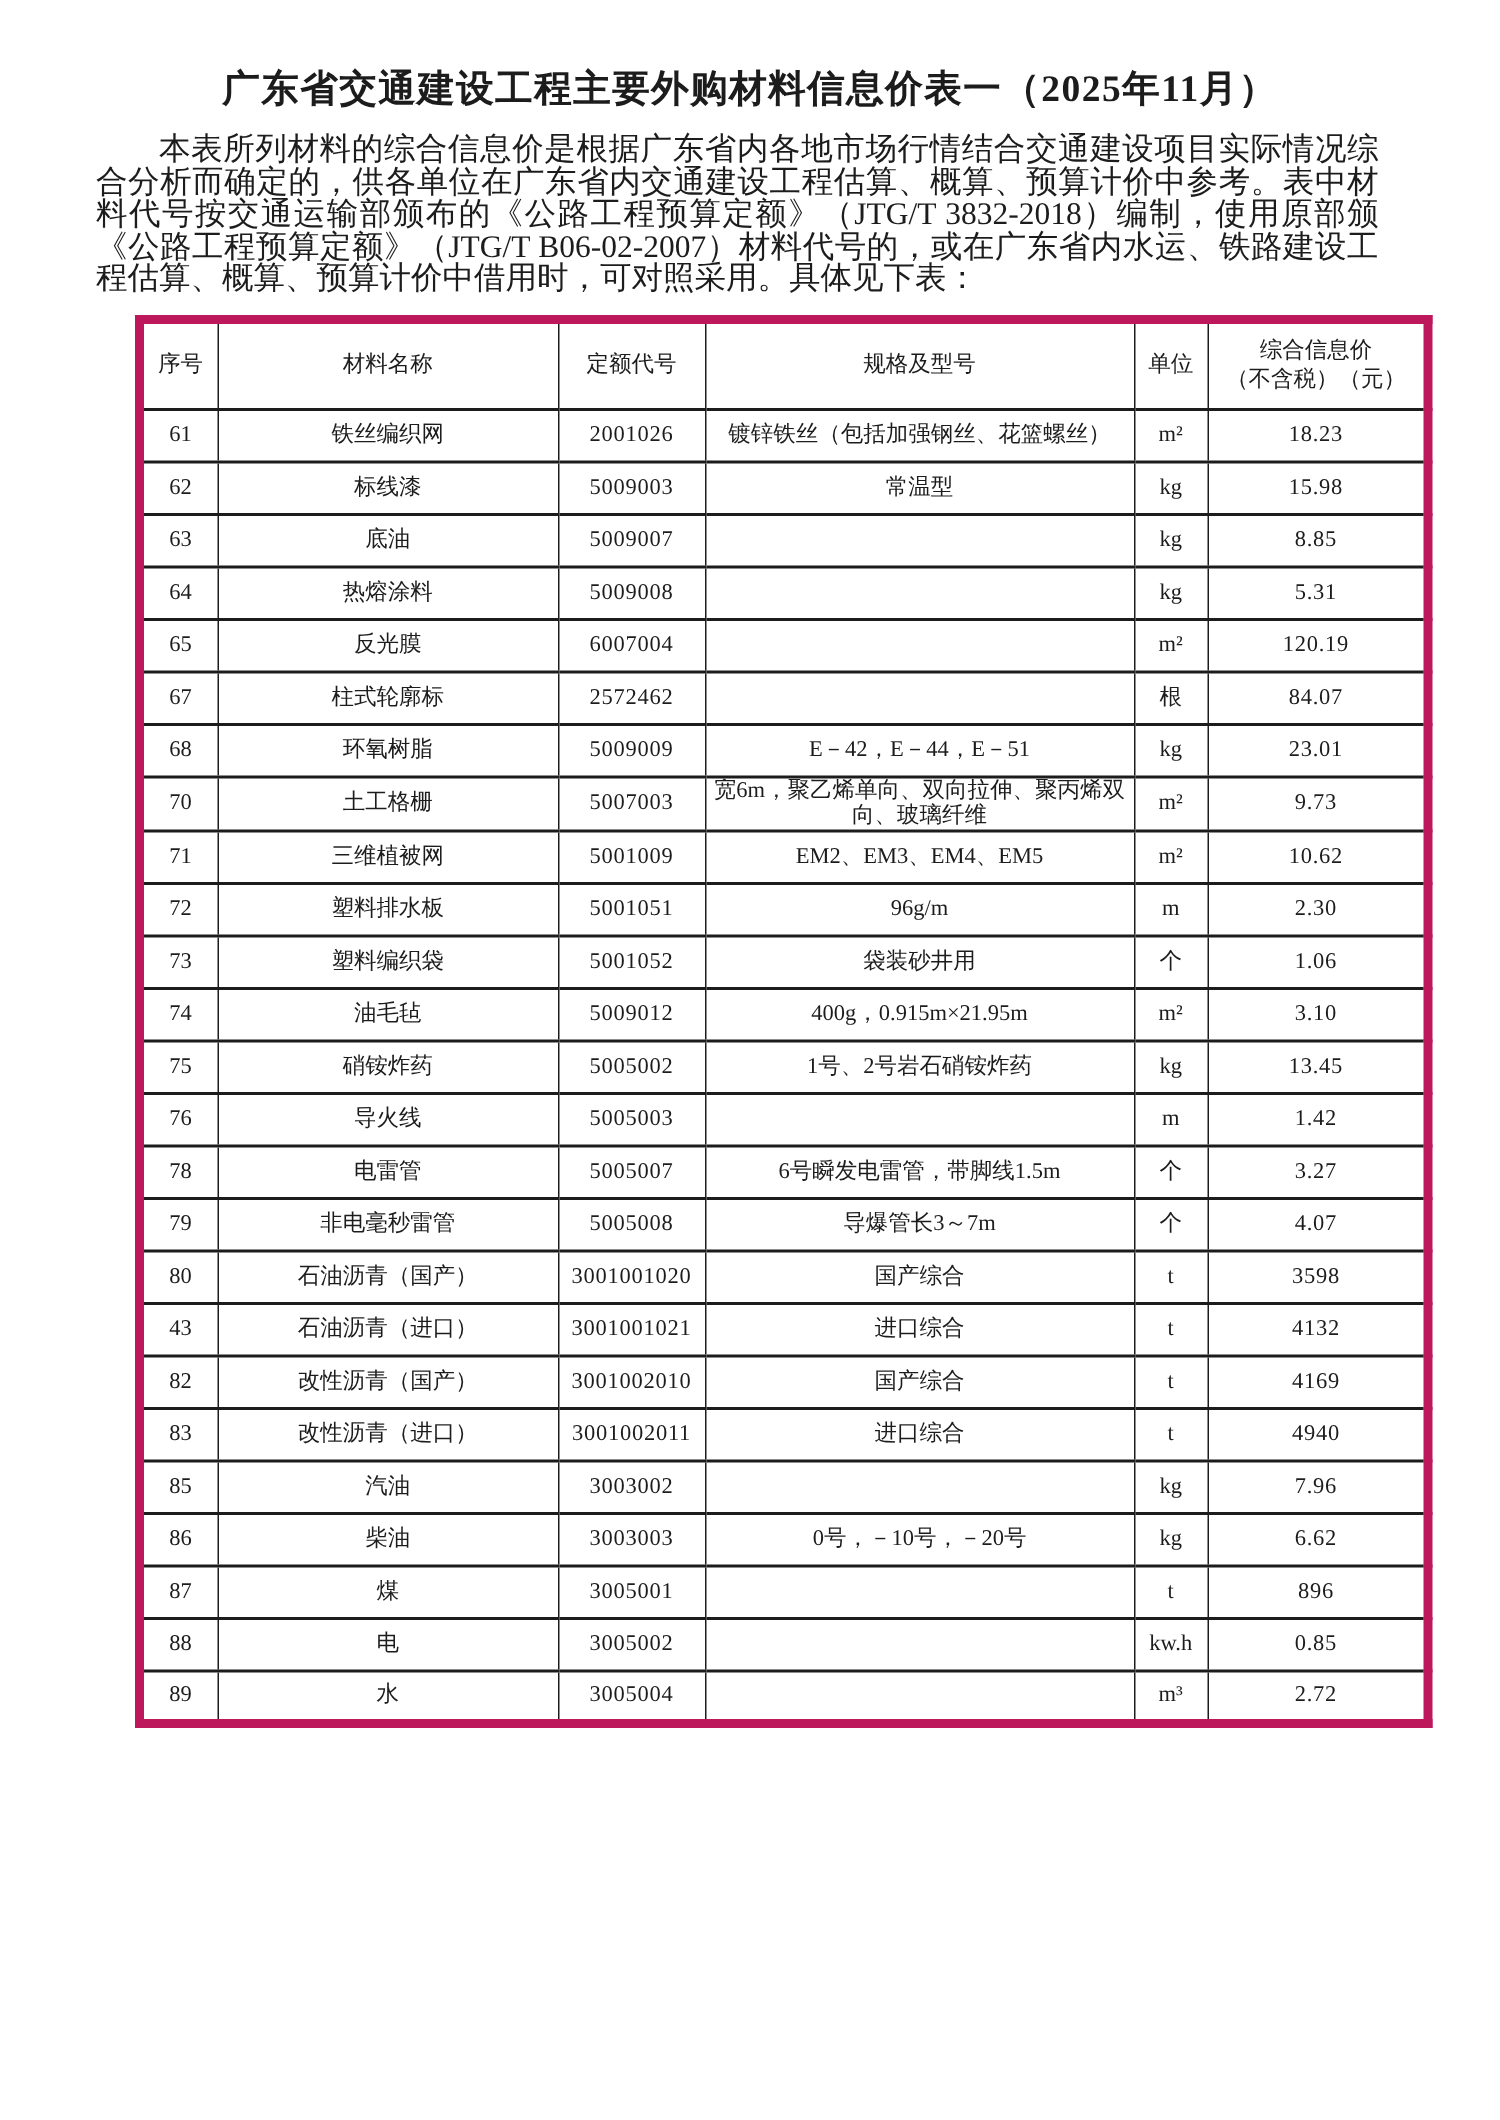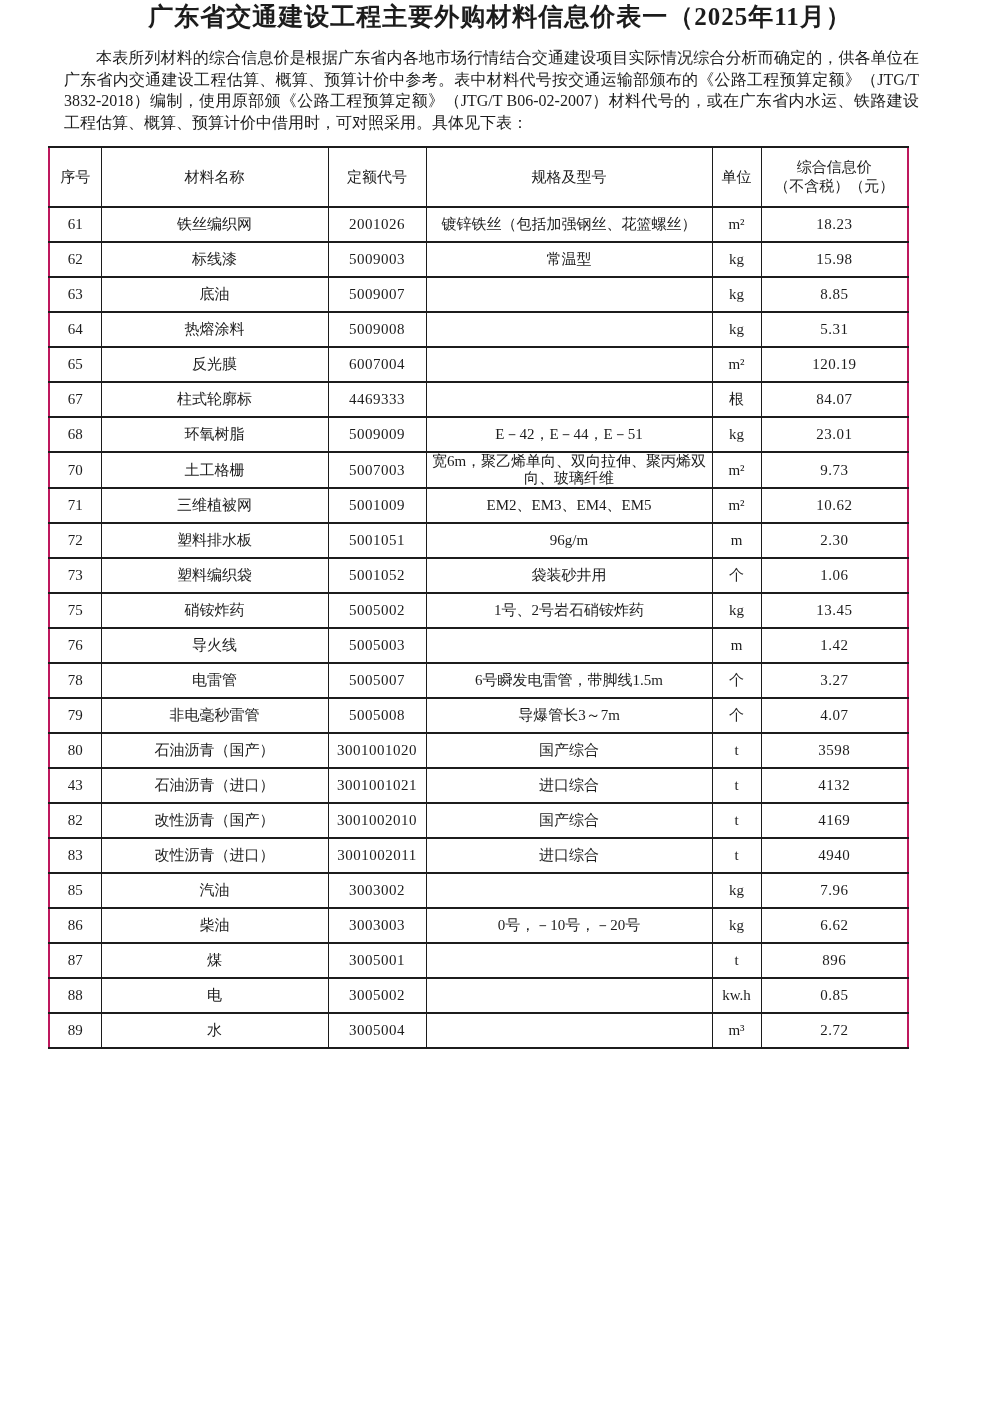--- a/index.html
+++ b/index.html
@@ -11,41 +11,42 @@
     width: 1000px;
     height: 1413px;
     font-family: "Liberation Serif", "DejaVu Serif", serif;
     color: #1c1c1c;
     position: relative;
   }
   .page {
     width: 1000px;
     height: 1091px;
     box-sizing: border-box;
+    padding-top: 42px;
   }
   .doc-title {
     text-align: center;
     font-size: 25px;
     font-weight: bold;
     margin: 0 0 14px 0;
     letter-spacing: 1px;
   }
   .intro {
     margin: 0 81px 13px 64px;
-    font-size: 16px;
+    font-size: 21px;
     line-height: 21.5px;
     text-align: justify;
     text-indent: 2em;
   }
   table.materials {
     border-collapse: collapse;
     table-layout: fixed;
-    margin-left: 48px;
+    margin-left: 90px;
     width: 859px;
-    border: 2px solid #be185d;
+    border: 6px solid #be185d;
   }
   .materials th,
   .materials td {
     border-left: 1px solid #1c1c1c;
     border-right: 1px solid #1c1c1c;
     border-top: 2px solid #1c1c1c;
     border-bottom: 2px solid #1c1c1c;
     text-align: center;
     vertical-align: middle;
     padding: 0 4px;
@@ -134,21 +135,21 @@
     <td class="c-no">65</td>
     <td class="c-name">反光膜</td>
     <td class="c-code">6007004</td>
     <td class="c-spec"></td>
     <td class="c-unit">m²</td>
     <td class="c-price">120.19</td>
   </tr>
         <tr>
     <td class="c-no">67</td>
     <td class="c-name">柱式轮廓标</td>
-    <td class="c-code">4469333</td>
+    <td class="c-code">2572462</td>
     <td class="c-spec"></td>
     <td class="c-unit">根</td>
     <td class="c-price">84.07</td>
   </tr>
         <tr>
     <td class="c-no">68</td>
     <td class="c-name">环氧树脂</td>
     <td class="c-code">5009009</td>
     <td class="c-spec">E－42，E－44，E－51</td>
     <td class="c-unit">kg</td>
@@ -180,20 +181,28 @@
   </tr>
         <tr>
     <td class="c-no">73</td>
     <td class="c-name">塑料编织袋</td>
     <td class="c-code">5001052</td>
     <td class="c-spec">袋装砂井用</td>
     <td class="c-unit">个</td>
     <td class="c-price">1.06</td>
   </tr>
         <tr>
+    <td class="c-no">74</td>
+    <td class="c-name">油毛毡</td>
+    <td class="c-code">5009012</td>
+    <td class="c-spec">400g，0.915m×21.95m</td>
+    <td class="c-unit">m²</td>
+    <td class="c-price">3.10</td>
+  </tr>
+        <tr>
     <td class="c-no">75</td>
     <td class="c-name">硝铵炸药</td>
     <td class="c-code">5005002</td>
     <td class="c-spec">1号、2号岩石硝铵炸药</td>
     <td class="c-unit">kg</td>
     <td class="c-price">13.45</td>
   </tr>
         <tr>
     <td class="c-no">76</td>
     <td class="c-name">导火线</td>

